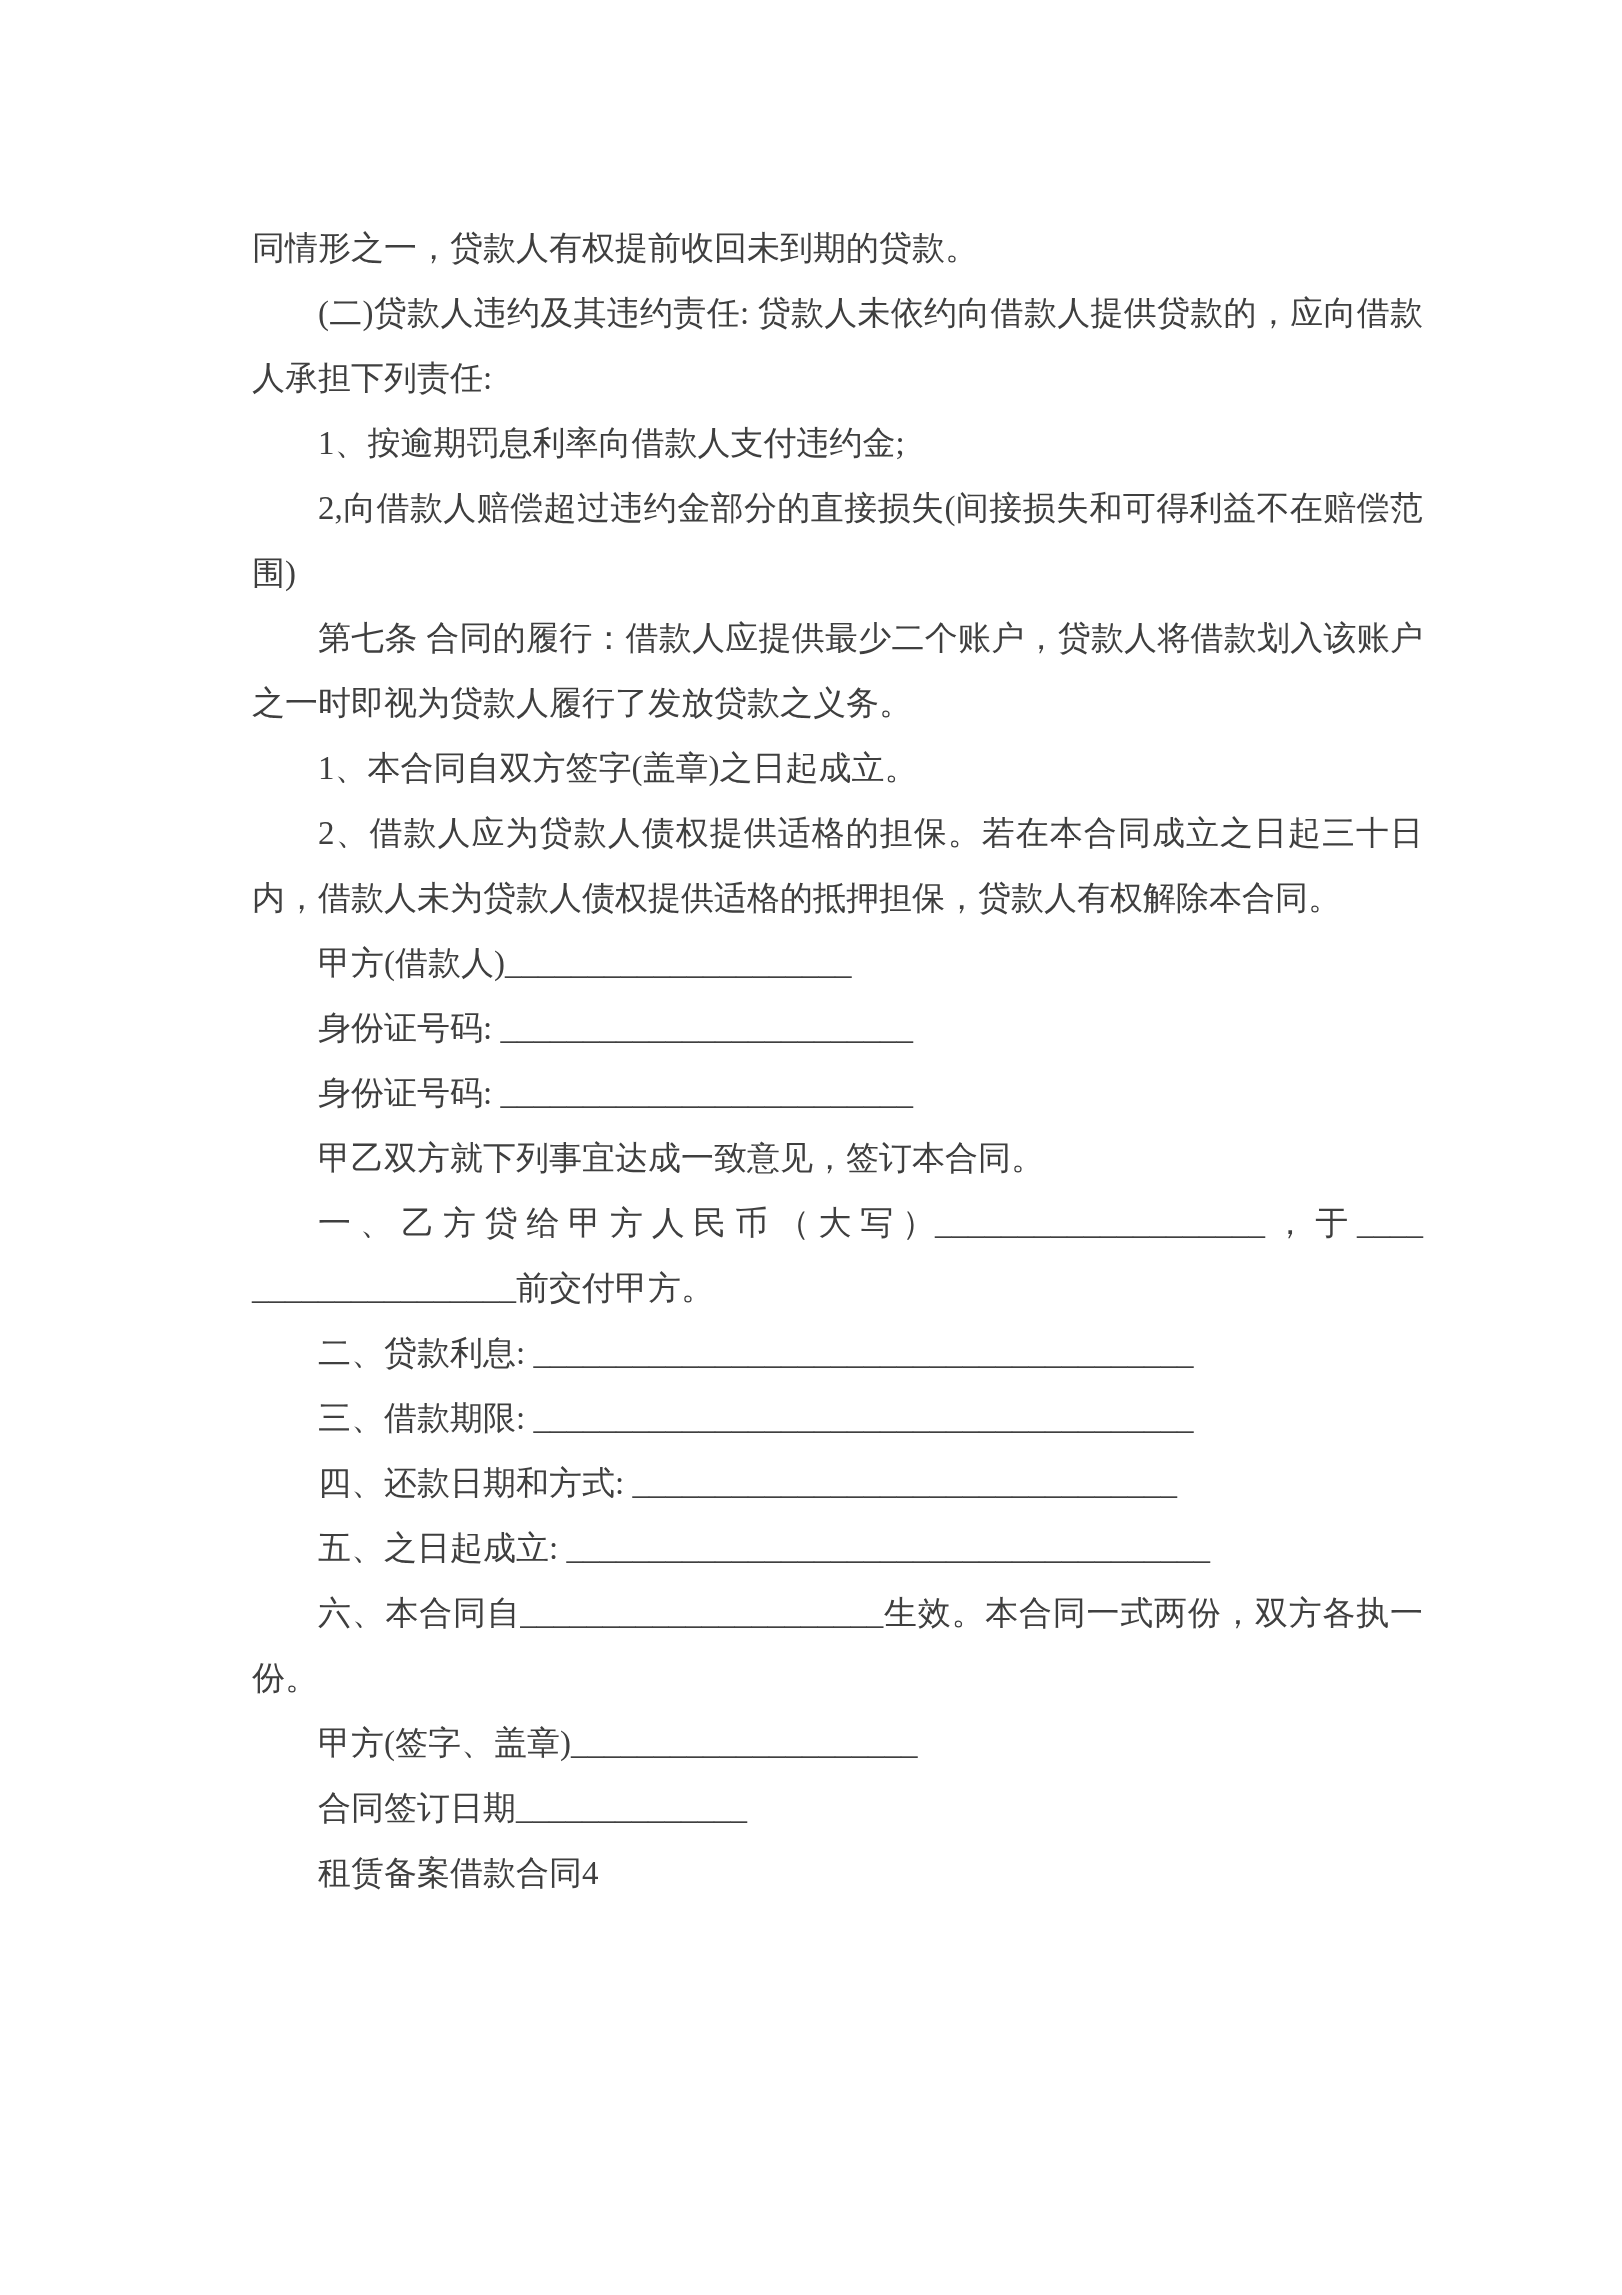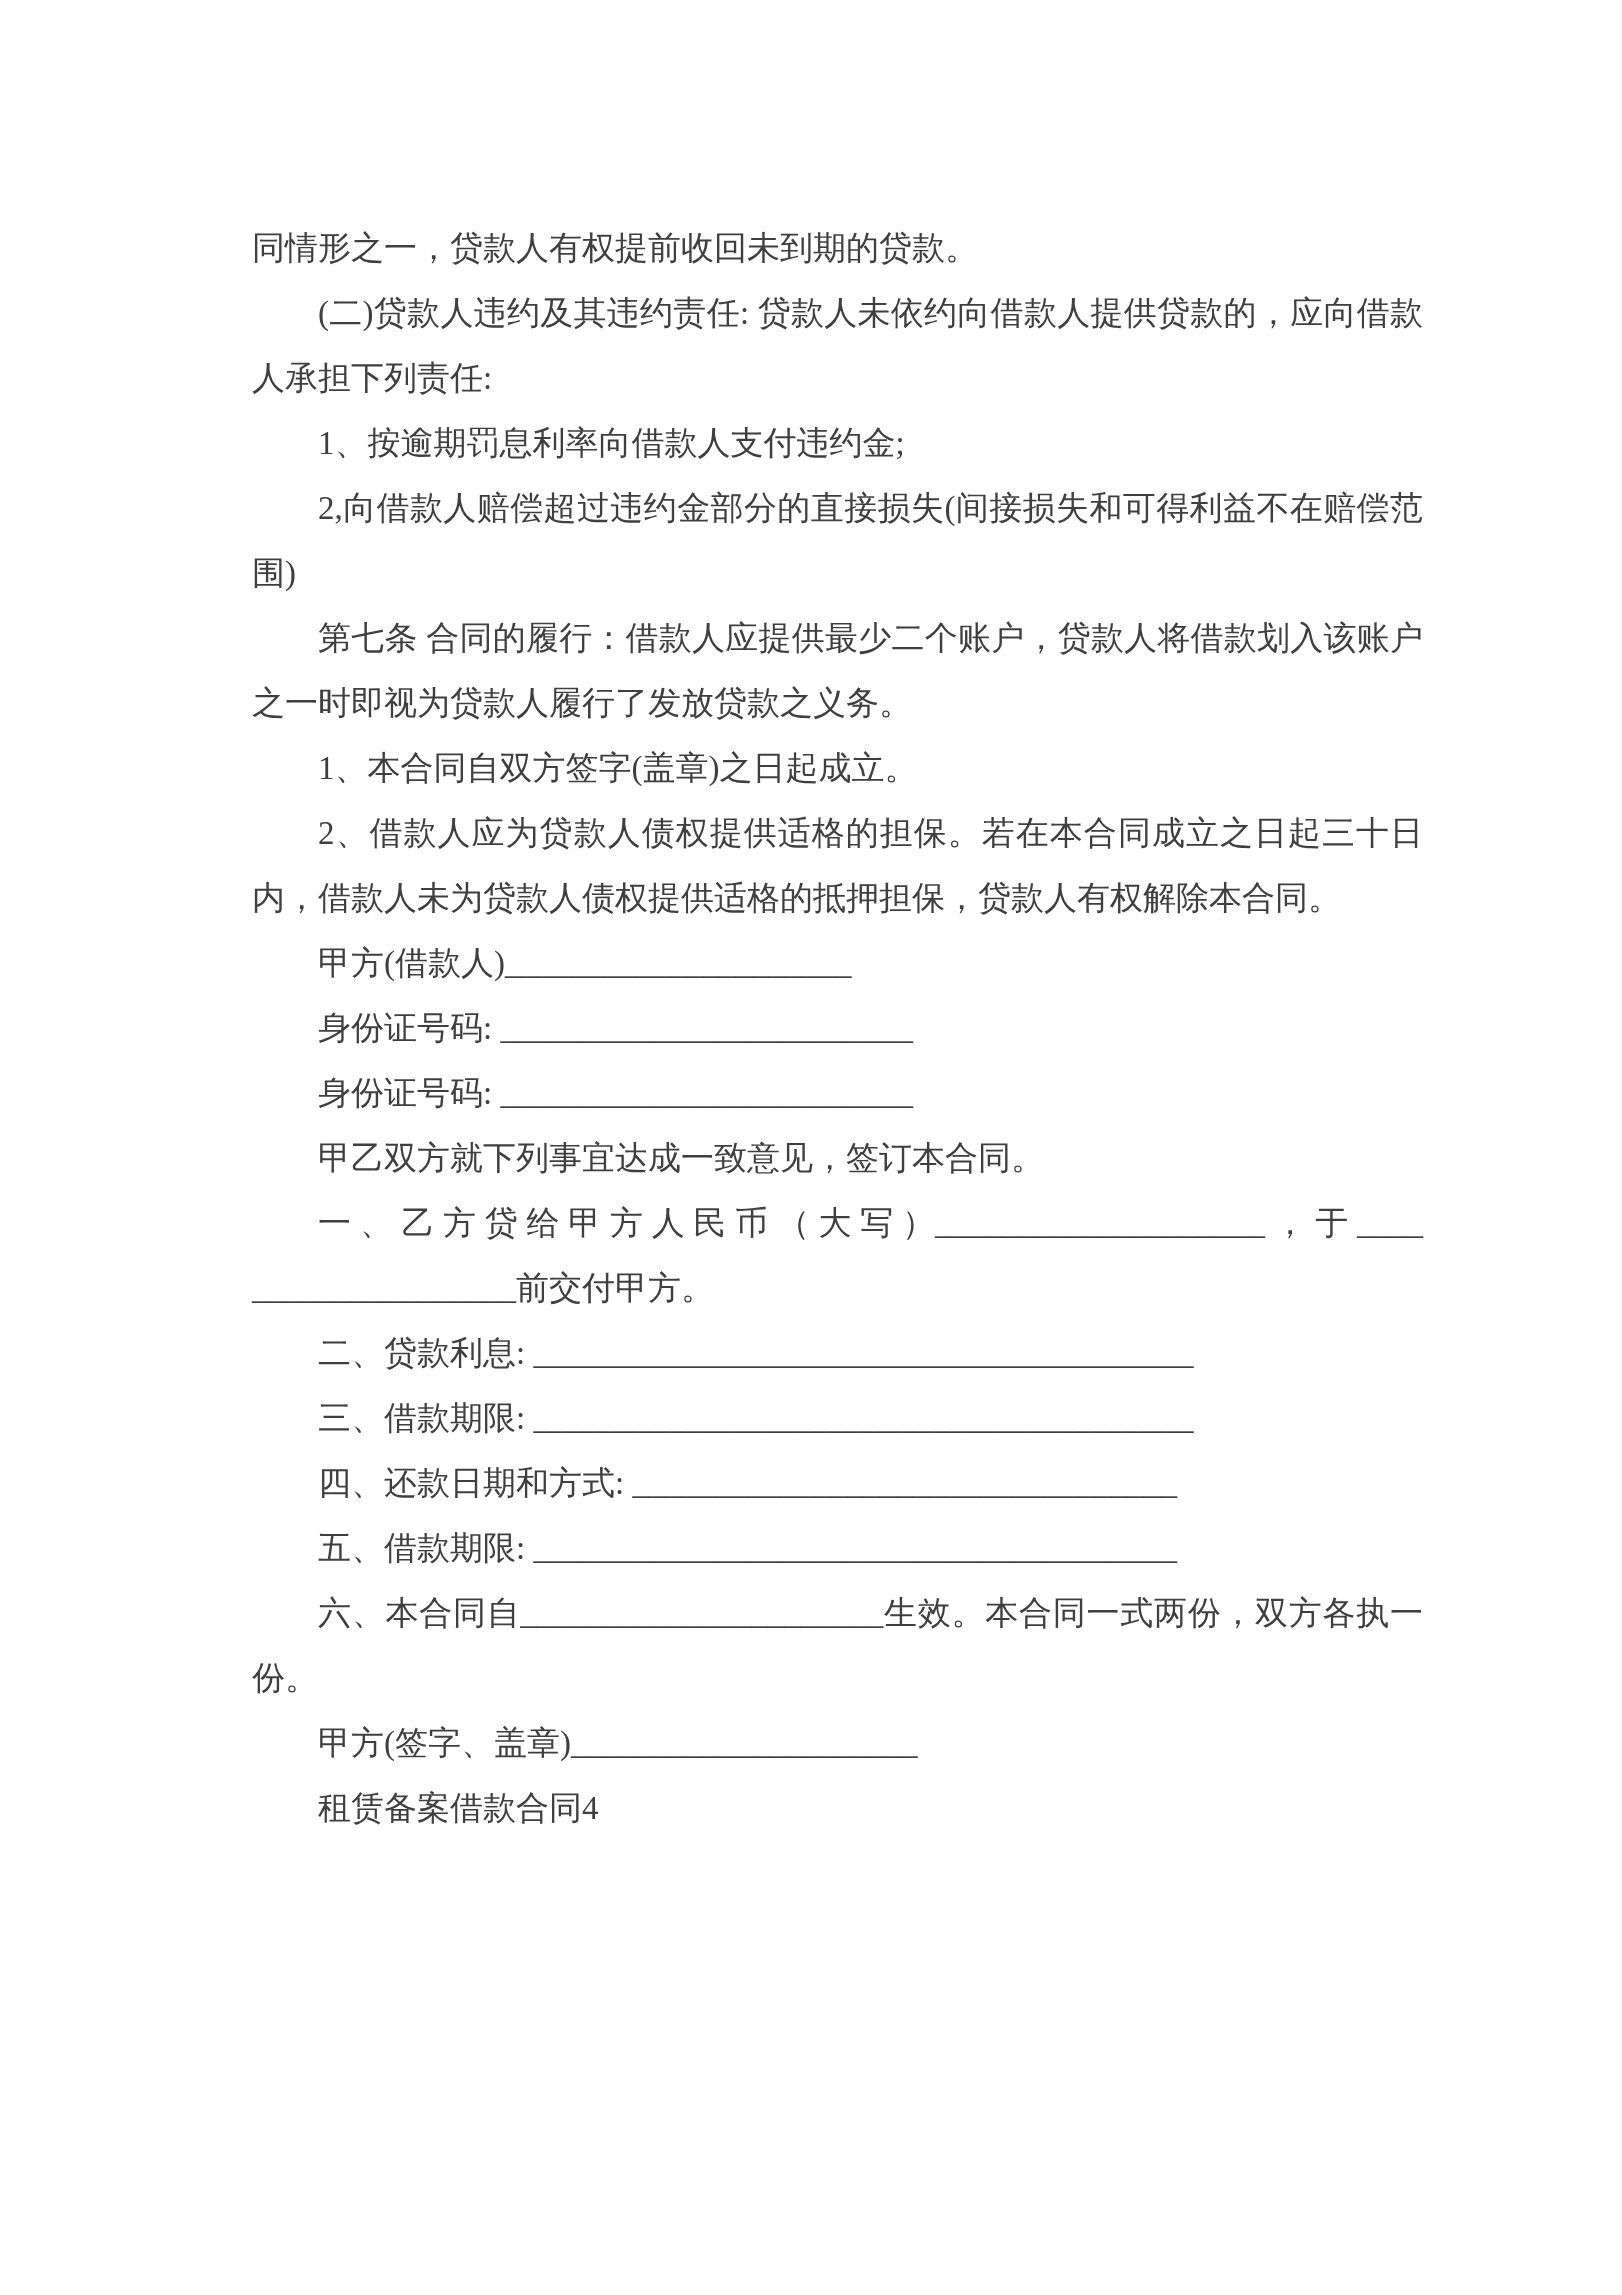--- a/index.html
+++ b/index.html
@@ -54,19 +54,20 @@
     <p class="indent">1、本合同自双方签字(盖章)之日起成立。</p>
     <p class="indent">2、借款人应为贷款人债权提供适格的担保。若在本合同成立之日起三十日内，借款人未为贷款人债权提供适格的抵押担保，贷款人有权解除本合同。</p>
     <p class="indent">甲方(借款人)_____________________</p>
     <p class="indent">身份证号码: _________________________</p>
     <p class="indent">身份证号码: _________________________</p>
     <p class="indent">甲乙双方就下列事宜达成一致意见，签订本合同。</p>
     <p class="indent">一 、 乙 方 贷 给 甲 方 人 民 币 （ 大 写 ）____________________ ， 于 ____________________前交付甲方。</p>
     <p class="indent">二、贷款利息: ________________________________________</p>
     <p class="indent">三、借款期限: ________________________________________</p>
     <p class="indent">四、还款日期和方式: _________________________________</p>
-    <p class="indent">五、借款期限: _______________________________________</p>
+    <p class="indent">五、之日起成立: _______________________________________</p>
     <p class="indent">六、本合同自______________________生效。本合同一式两份，双方各执一份。</p>
     <p class="indent">甲方(签字、盖章)_____________________</p>
+    <p class="indent">合同签订日期______________</p>
     <p class="indent">租赁备案借款合同4</p>
   </div>
 </div>
 
 
 </body></html>

